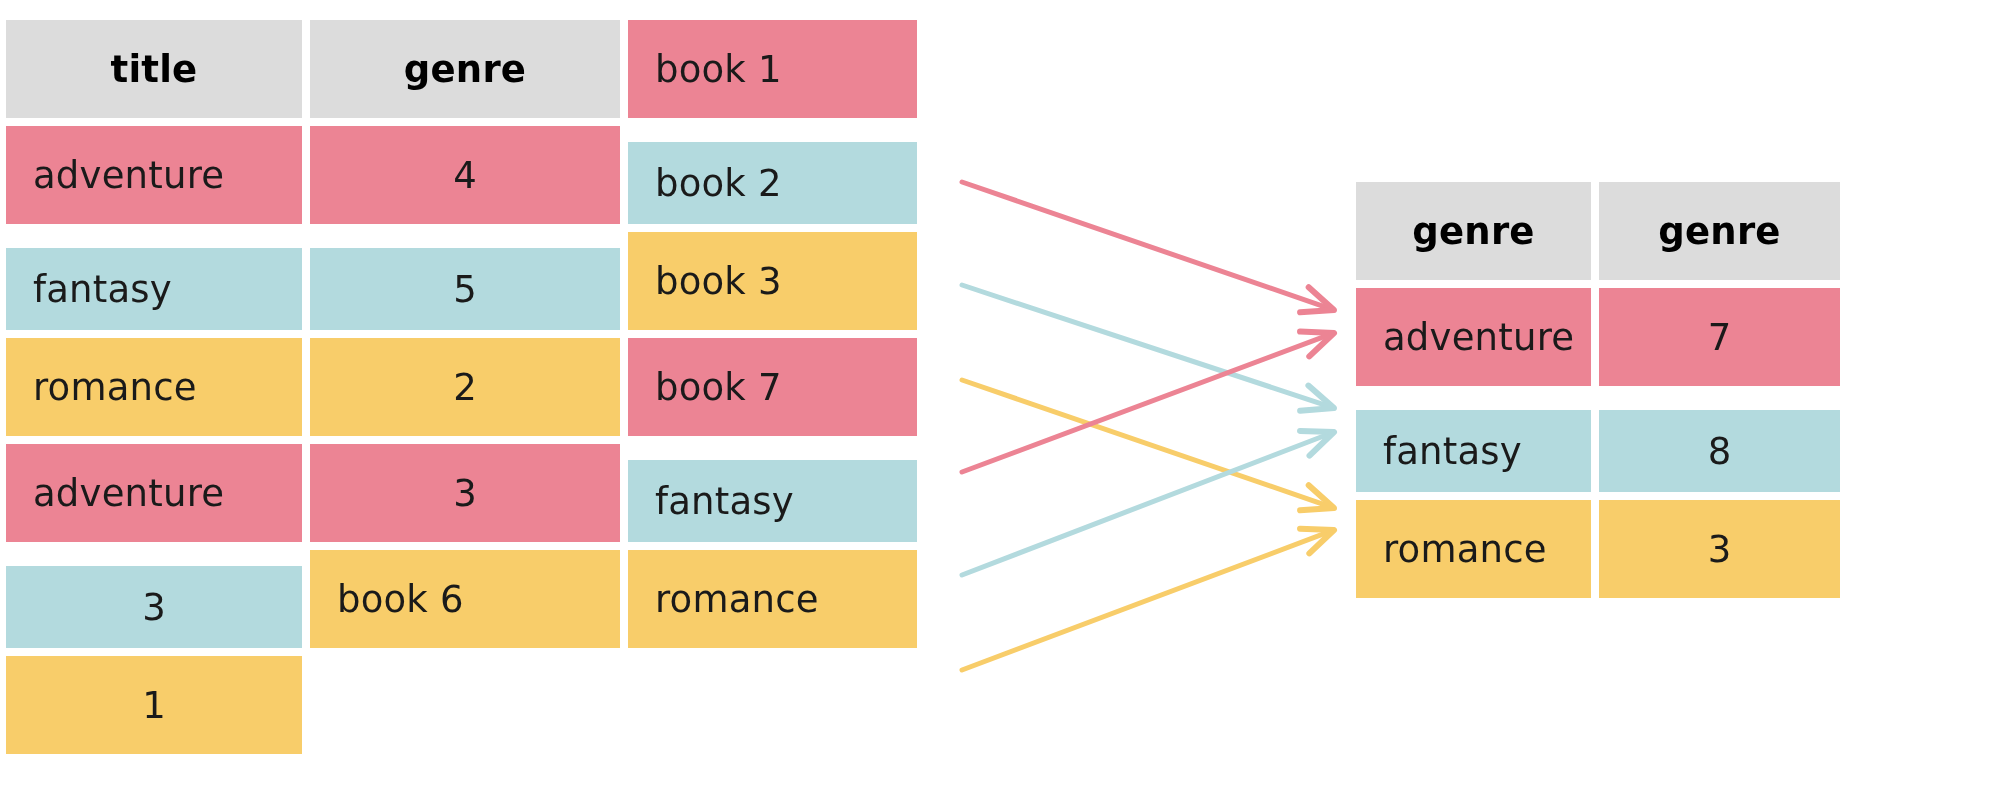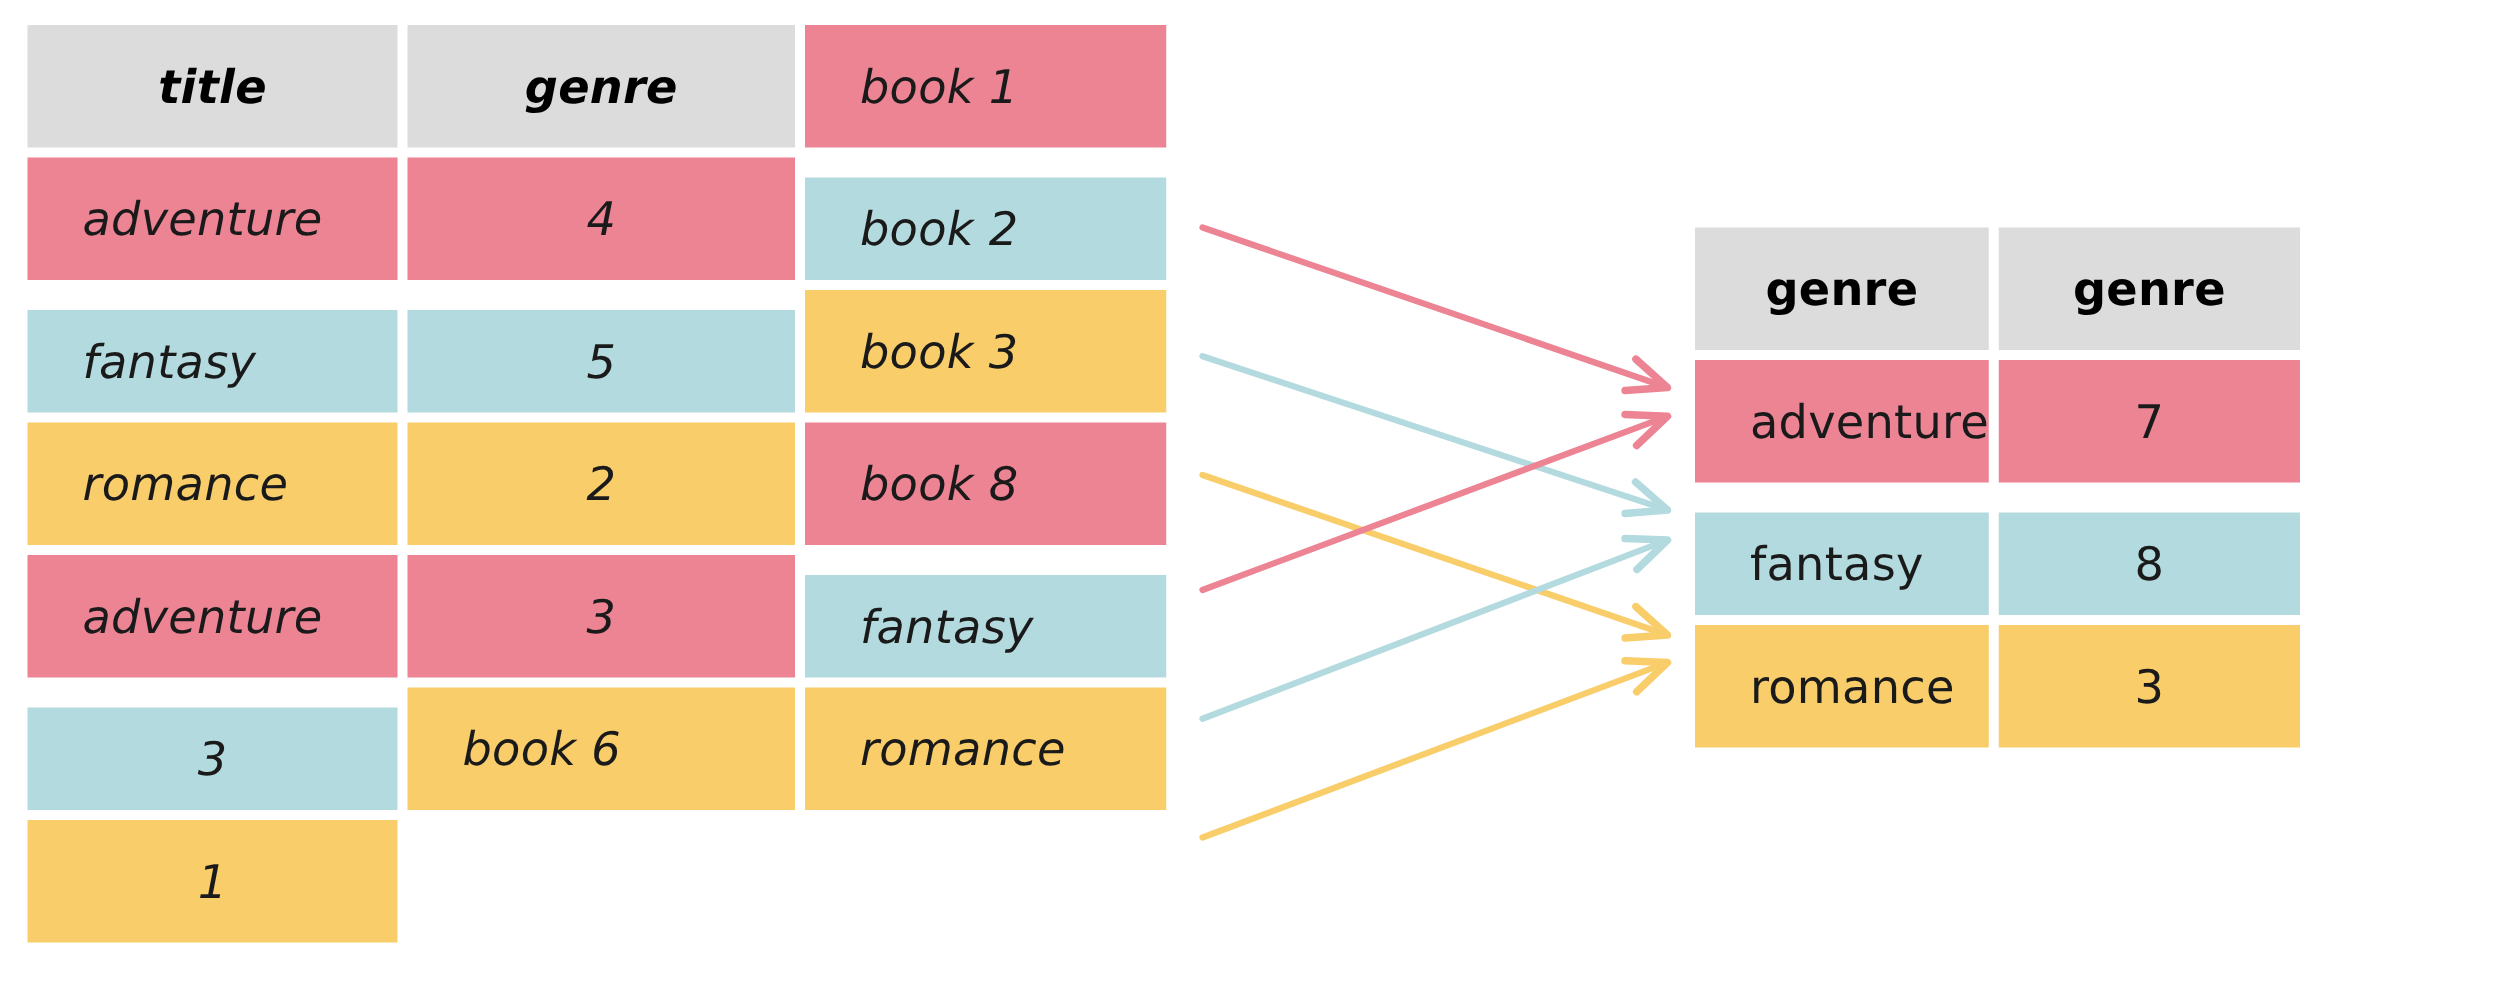--- a/index.html
+++ b/index.html
@@ -37,34 +37,33 @@
     line-height: 1;
     letter-spacing: .2px;
   }
   .cell.head {
     background: #dcdcdc;
     font-weight: bold;
     justify-content: center;
     font-size: 37px;
     color: #000000;
   }
-  .cell.left  { justify-content: flex-start; padding-left: 44px; }
+  .cell.left  { justify-content: flex-start; padding-left: 27px; }
   .cell.center{ justify-content: center; }
 
   .c-pink   { background: #ec8494; }
   .c-teal   { background: #b3dade; margin-top: 16px; }
   .c-yellow { background: #f8cd6a; }
 
   
   #source-table {
-    left: 22px;
+    left: 6px;
     top: 20px;
     grid-template-columns: 296px 310px 289px;
     grid-auto-rows: 98px;
-    font-style: italic;
   }
   
   #result-table {
     left: 1356px;
     top: 182px;
     grid-template-columns: 235px 241px;
     grid-auto-rows: 98px;
   }
 
   
@@ -91,21 +90,21 @@
     <div class="cell center c-pink">4</div>
 
     <div class="cell left  c-teal">book 2</div>
     <div class="cell left  c-teal">fantasy</div>
     <div class="cell center c-teal">5</div>
 
     <div class="cell left  c-yellow">book 3</div>
     <div class="cell left  c-yellow">romance</div>
     <div class="cell center c-yellow">2</div>
 
-    <div class="cell left  c-pink">book 8</div>
+    <div class="cell left  c-pink">book 7</div>
     <div class="cell left  c-pink">adventure</div>
     <div class="cell center c-pink">3</div>
 
     <div class="cell left  c-teal">fantasy</div>
     <div class="cell center c-teal">3</div>
 
     <div class="cell left  c-yellow">book 6</div>
     <div class="cell left  c-yellow">romance</div>
     <div class="cell center c-yellow">1</div>
   </div>

